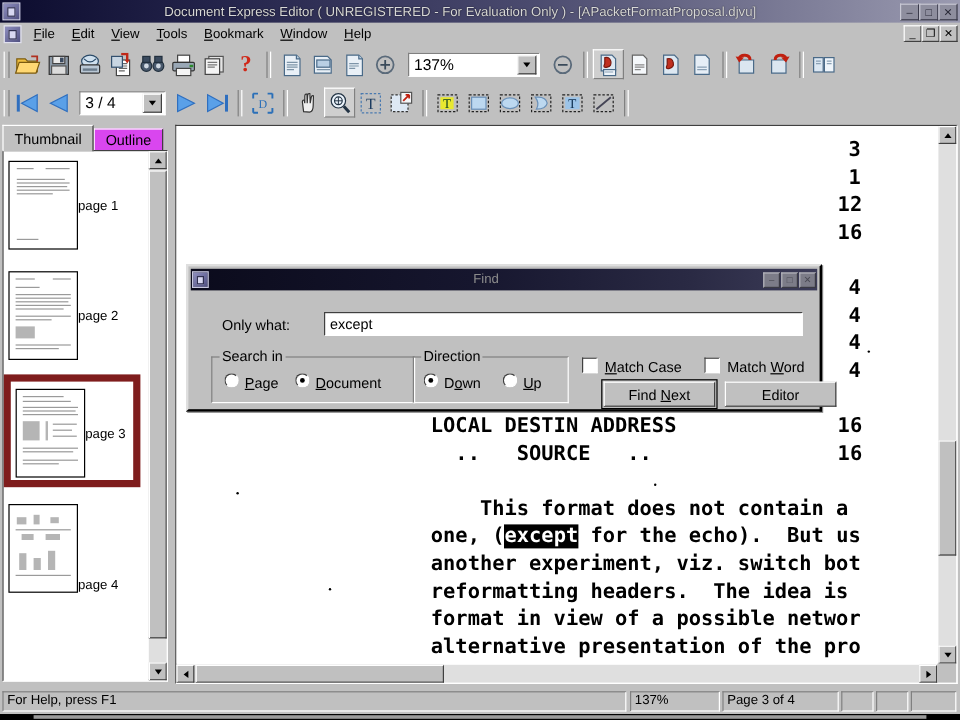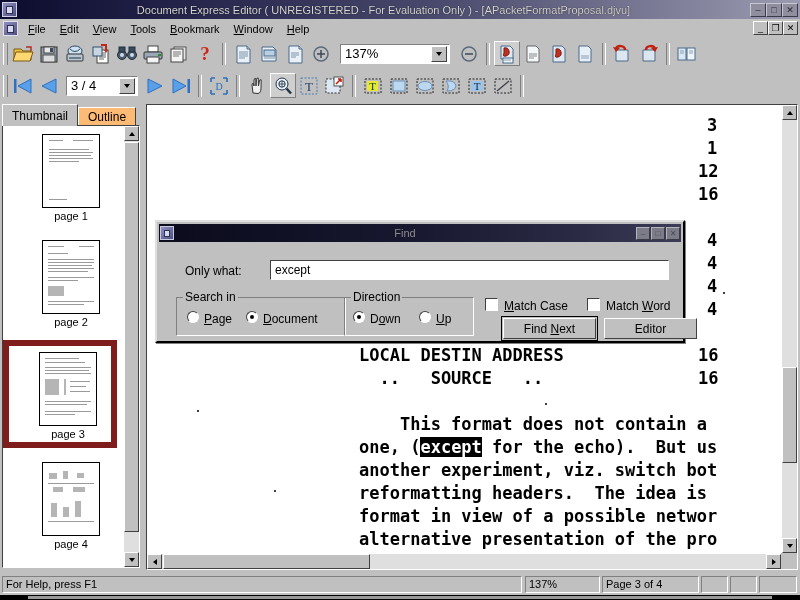--- a/index.html
+++ b/index.html
@@ -98,29 +98,29 @@
   
   .sidebar{position:absolute;left:2px;top:2px;width:140px;height:466px;}
   .tabrow{position:absolute;left:0;top:0;height:22px;display:flex;align-items:flex-end;}
   .tab{
     height:20px;padding:0 9px;display:flex;align-items:center;font-size:12px;color:#000;
     background:#c0c0c0;box-sizing:border-box;
     border-top:1px solid #fff;border-left:1px solid #fff;border-right:1px solid #404040;
     border-bottom:none;
   }
   .tab.active{background:#c0c0c0;height:22px;font-weight:normal;z-index:3;position:relative;}
-  .tab.inactive{background:#fdba74;height:19px;margin-top:3px;}
+  .tab.inactive{background:#d946ef;height:19px;margin-top:3px;}
   .thumbpane{
     position:absolute;left:0;top:21px;width:138px;height:443px;background:#fff;
     border-top:1px solid #404040;border-left:1px solid #404040;
     border-right:1px solid #fff;border-bottom:1px solid #fff;box-sizing:border-box;
     overflow:hidden;
   }
   .thumblist{position:absolute;left:0;top:0;width:120px;height:100%;}
-  .thumb{width:120px;display:flex;flex-direction:column;align-items:center;box-sizing:border-box;padding:6px 0 2px 16px;}
+  .thumb{width:120px;display:flex;align-items:center;box-sizing:border-box;padding:6px 0 2px 4px;}
   .thumb.selected{border:6px solid #7f1d1d;}
   .thumb .page{
     width:58px;height:74px;background:#fff;border:1px solid #000;box-sizing:border-box;
     position:relative;overflow:hidden;
   }
   .thumb .cap{font-size:11px;color:#000;margin-top:2px;}
   .ln{position:absolute;background:#9a9a9a;height:1px;}
   .blk{position:absolute;background:#b5b5b5;}
 
   .vscroll{
@@ -623,21 +623,21 @@
               <div class="ln" style="left:30px;top:33px;width:16px;"></div>
               <div class="ln" style="left:30px;top:38px;width:20px;"></div>
               <div class="ln" style="left:5px;top:48px;width:46px;"></div>
               <div class="ln" style="left:5px;top:51px;width:42px;"></div>
               <div class="ln" style="left:5px;top:58px;width:46px;"></div>
               <div class="ln" style="left:5px;top:61px;width:30px;"></div>
             </div>
             <div class="cap">page 3</div>
           </div>
 
-          <div class="thumb" style="margin-top:8px;">
+          <div class="thumb" style="margin-top:8px;align-items:flex-end;">
             <div class="page">
               <div class="blk" style="left:6px;top:10px;width:8px;height:6px;"></div>
               <div class="blk" style="left:20px;top:8px;width:5px;height:8px;"></div>
               <div class="blk" style="left:34px;top:10px;width:7px;height:5px;"></div>
               <div class="ln" style="left:5px;top:20px;width:46px;"></div>
               <div class="blk" style="left:10px;top:24px;width:10px;height:5px;"></div>
               <div class="blk" style="left:30px;top:24px;width:12px;height:5px;"></div>
               <div class="blk" style="left:8px;top:40px;width:6px;height:14px;"></div>
               <div class="blk" style="left:20px;top:44px;width:6px;height:10px;"></div>
               <div class="blk" style="left:32px;top:38px;width:6px;height:16px;"></div>

